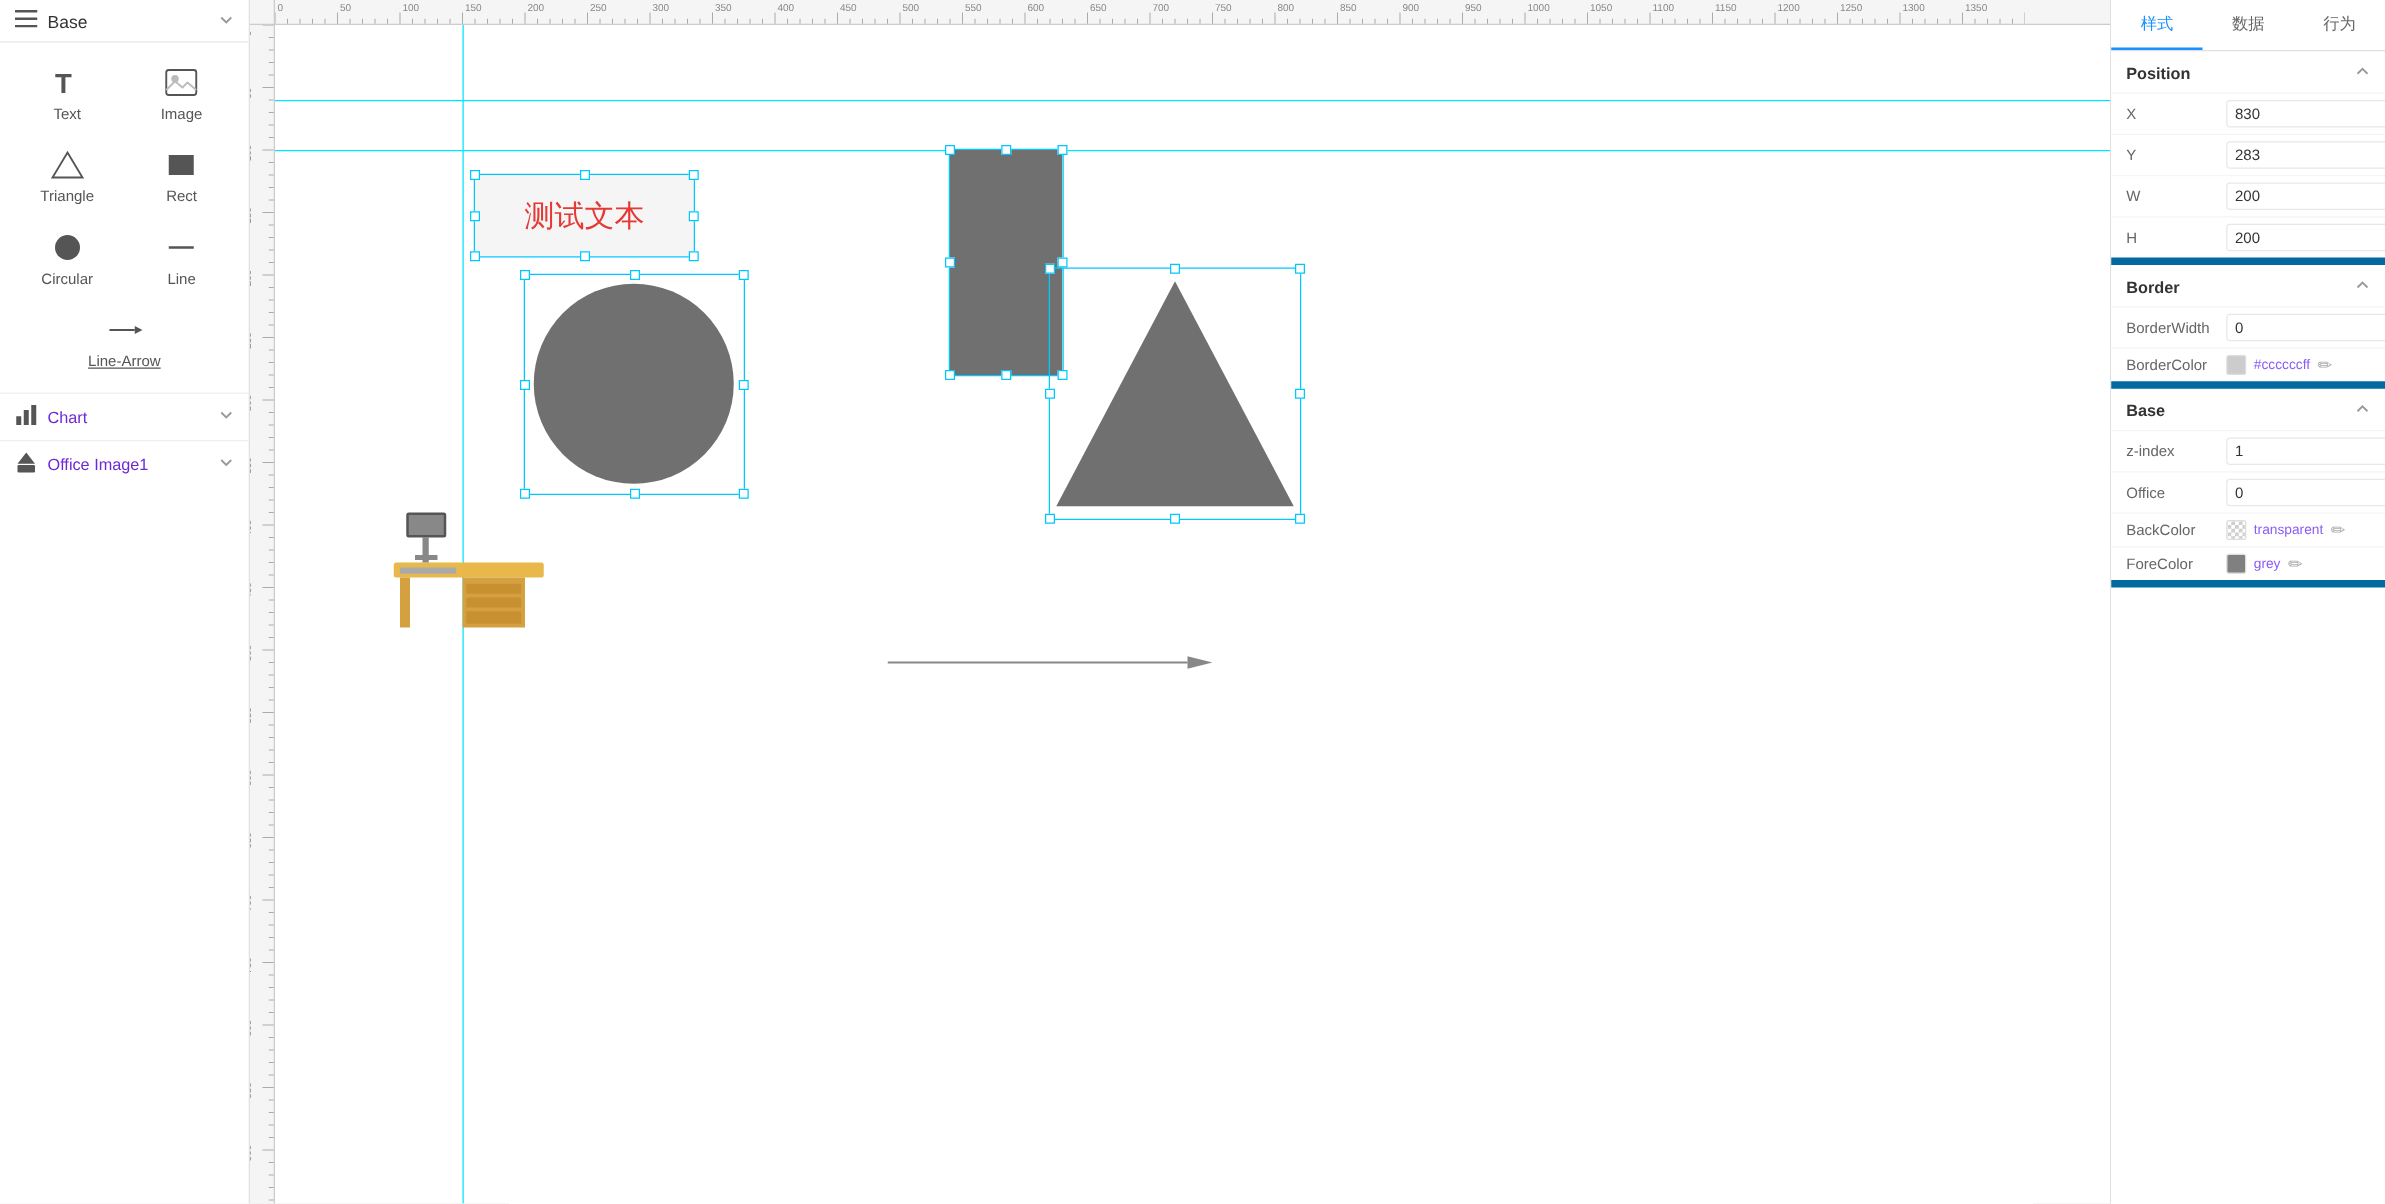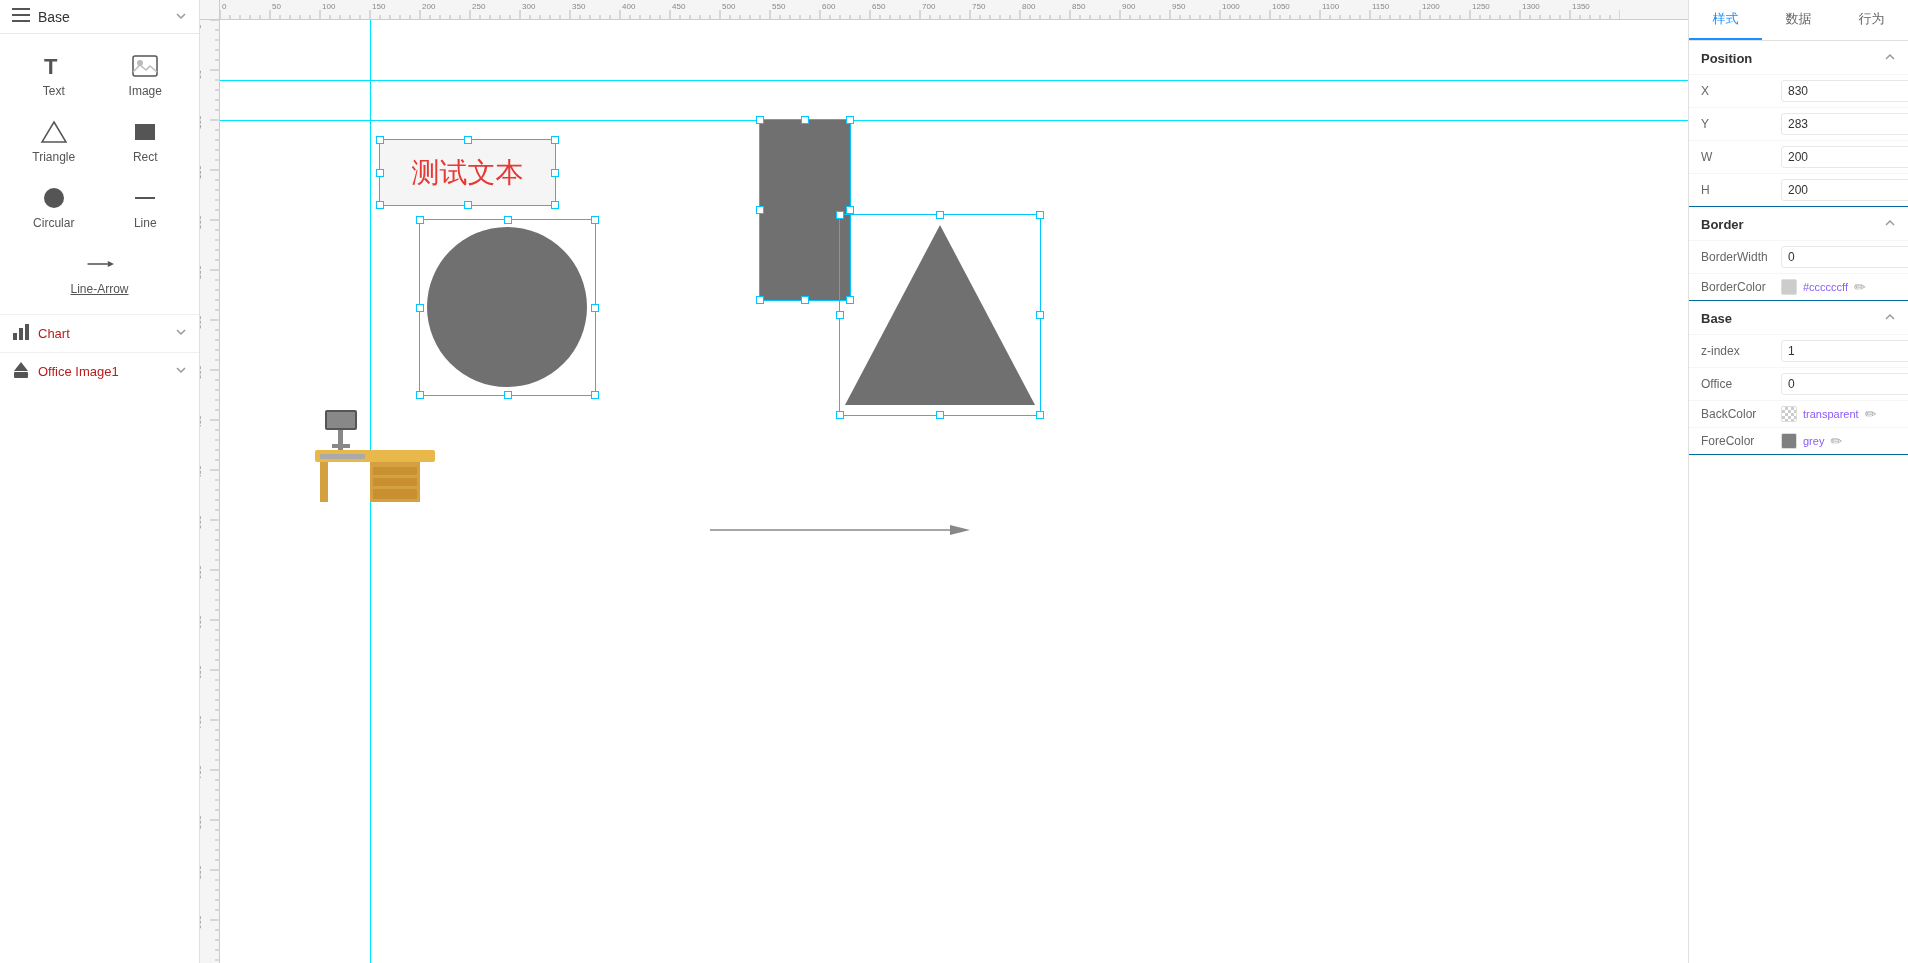--- a/index.html
+++ b/index.html
@@ -47,21 +47,21 @@
       display: flex; align-items: center; justify-content: center;
     }
     .section-row {
       display: flex;
       align-items: center;
       justify-content: space-between;
       padding: 8px 12px;
       cursor: pointer;
       border-top: 1px solid #f0f0f0;
       font-size: 13px;
-      color: #b91c1c;
+      color: #6d28d9;
     }
     .section-row-left {
       display: flex; align-items: center; gap: 8px;
     }
 
     
     #canvas-area {
       flex: 1;
       position: relative;
       background: #e8e8e8;
@@ -143,21 +143,21 @@
       cursor: pointer;
       font-size: 13px;
       color: #666;
       border-bottom: 2px solid transparent;
     }
     .right-tab.active {
       color: #1890ff;
       border-bottom: 2px solid #1890ff;
     }
     .prop-section {
-      border-bottom: 1px solid #0369a1;
+      border-bottom: 6px solid #0369a1;
     }
     .prop-section-header {
       display: flex;
       align-items: center;
       justify-content: space-between;
       padding: 10px 12px 8px;
       font-size: 13px;
       font-weight: 600;
       color: #333;
     }
@@ -655,21 +655,21 @@
     </svg>
   </div>
 
   <div id="canvas-paper">
 
     <div class="guide-line-v" style="left: 150px;"></div>
     <div class="guide-line-h" style="top: 60px;"></div>
     <div class="guide-line-h" style="top: 100px;"></div>
 
     <div class="canvas-element" style="left: 160px; top: 120px; width: 175px; height: 65px; outline: 1.5px solid #00c8ff; background: rgba(200,200,200,0.18);">
-      <span style="position:absolute; left:50%; top:50%; transform:translate(-50%,-50%); font-size:28px; color:#e53935; white-space:nowrap; font-family:'Microsoft YaHei',sans-serif;">测试文本</span>
+      <span style="position:absolute; left:50%; top:50%; transform:translate(-50%,-50%); font-size:24px; color:#e53935; white-space:nowrap; font-family:'Microsoft YaHei',sans-serif;">测试文本</span>
 
       <div class="selection-handle" style="top:-4px;left:-4px;"></div>
       <div class="selection-handle" style="top:-4px;left:50%;margin-left:-4px;"></div>
       <div class="selection-handle" style="top:-4px;right:-4px;"></div>
       <div class="selection-handle" style="top:50%;margin-top:-4px;left:-4px;"></div>
       <div class="selection-handle" style="top:50%;margin-top:-4px;right:-4px;"></div>
       <div class="selection-handle" style="bottom:-4px;left:-4px;"></div>
       <div class="selection-handle" style="bottom:-4px;left:50%;margin-left:-4px;"></div>
       <div class="selection-handle" style="bottom:-4px;right:-4px;"></div>
     </div>

